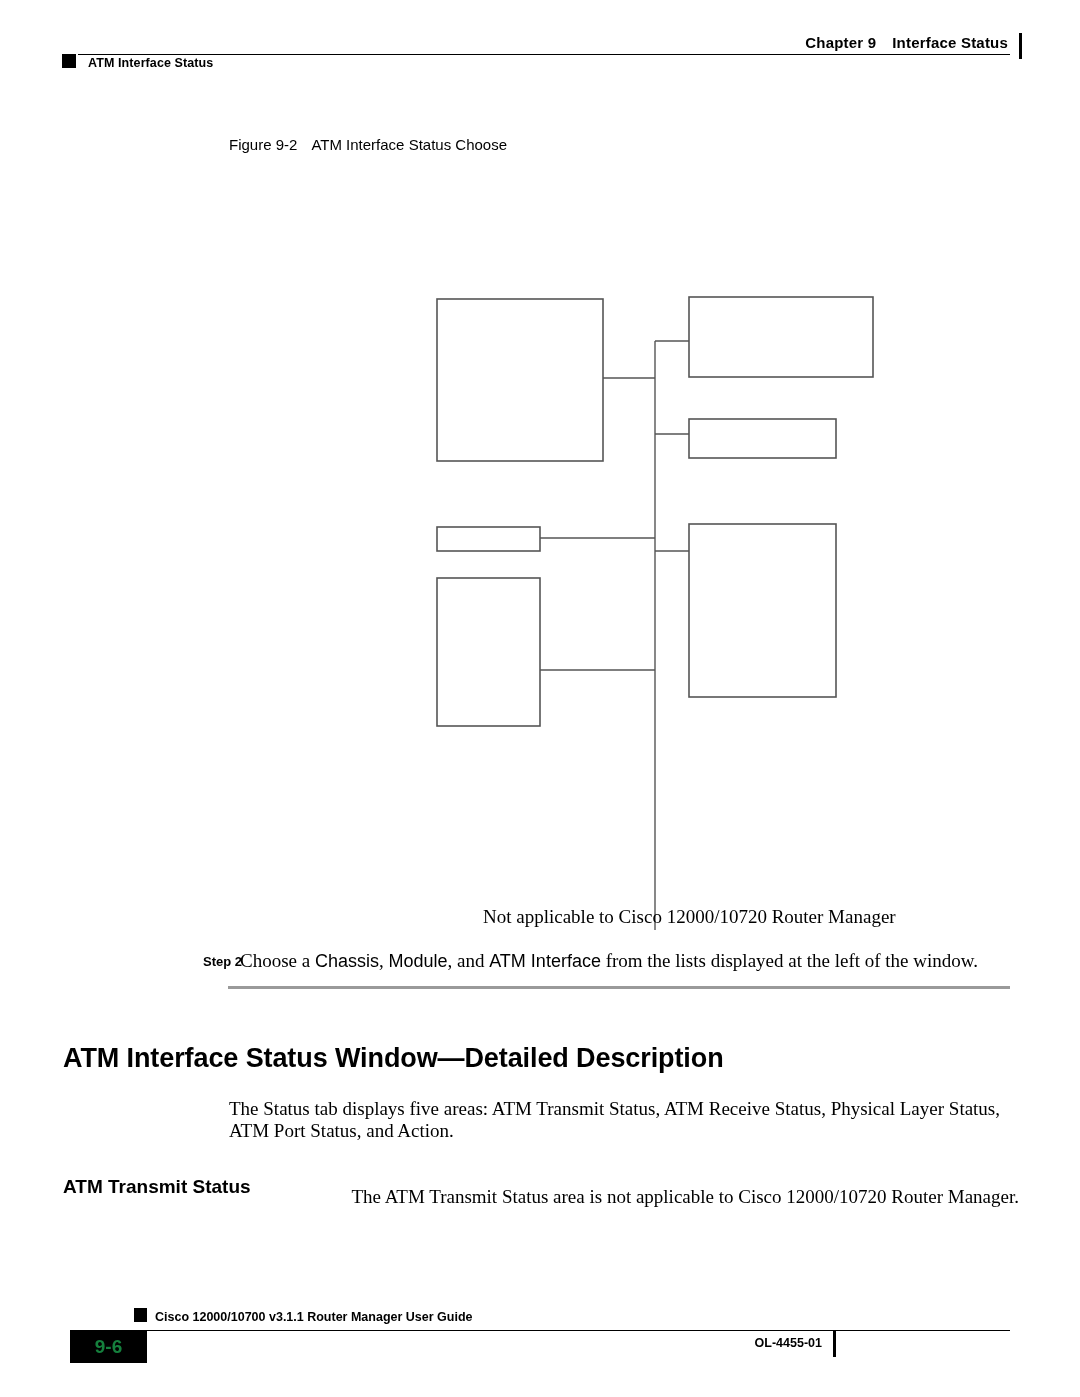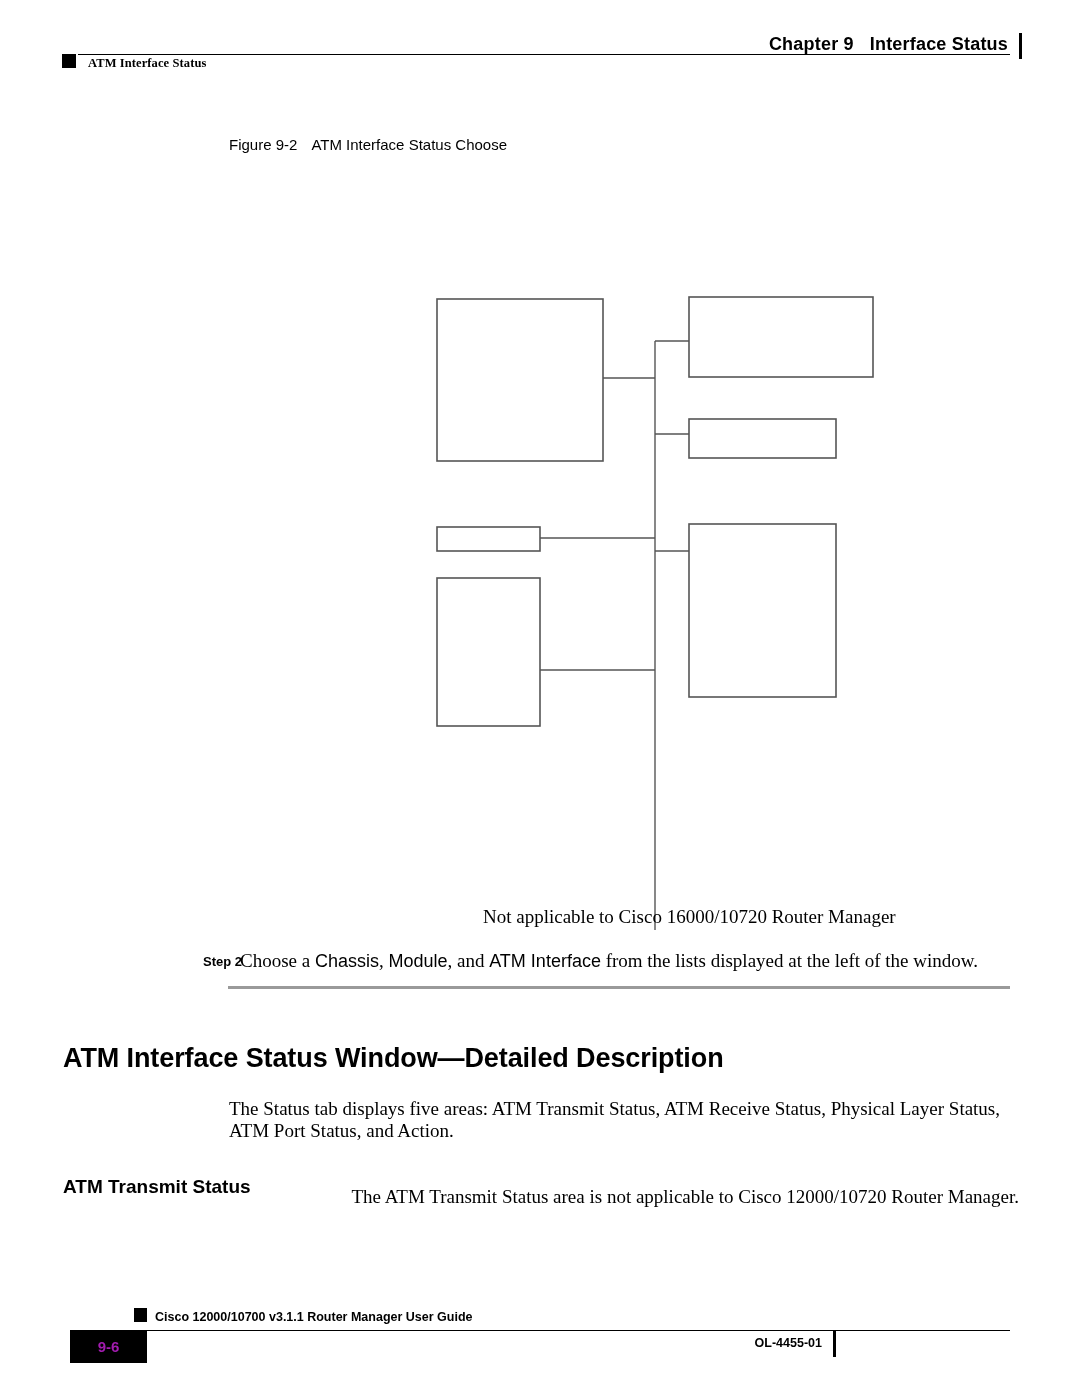--- a/index.html
+++ b/index.html
@@ -23,21 +23,21 @@
     top: 0;
     width: 1080px;
     height: 92px;
   }
   .header-chapter {
     position: absolute;
     right: 72px;
     top: 34px;
     font-family: "Liberation Sans", sans-serif;
     font-weight: bold;
-    font-size: 18px;
+    font-size: 15px;
     letter-spacing: 0.2px;
     white-space: nowrap;
   }
   .header-chapter .sep {
     display: inline-block;
     width: 16px;
   }
   .header-rule {
     position: absolute;
     left: 78px;
@@ -59,21 +59,21 @@
     left: 62px;
     top: 54px;
     width: 14px;
     height: 14px;
     background: #000;
   }
   .header-title {
     position: absolute;
     left: 88px;
     top: 56px;
-    font-family: Liberation Serif, serif;
+    font-family: Liberation Sans, sans-serif;
     font-weight: bold;
     font-size: 12.5px;
     letter-spacing: 0.1px;
   }
 
   
   .figure-caption {
     position: absolute;
     left: 229px;
     top: 136px;
@@ -213,24 +213,24 @@
     background: #000;
   }
   .footer-pagenum {
     position: absolute;
     left: 70px;
     top: 1330px;
     width: 77px;
     height: 33px;
     line-height: 33px;
     text-align: center;
-    color: #a21caf;
-    font-family: "Liberation Sans", sans-serif;
-    font-weight: bold;
-    font-size: 15px;
+    color: #15803d;
+    font-family: "Liberation Sans", sans-serif;
+    font-weight: bold;
+    font-size: 19px;
   }
   .footer-docid {
     position: absolute;
     right: 72px;
     top: 1336px;
     font-family: "Liberation Sans", sans-serif;
     font-weight: bold;
     font-size: 12.5px;
     white-space: nowrap;
   }
@@ -289,21 +289,21 @@
 
       <path d="M540 538 L655 538"></path>
 
       <path d="M655 551 L689 551"></path>
 
       <path d="M540 670 L655 670"></path>
     </g>
   </svg>
 </div>
 
-<div class="not-applicable">Not applicable to Cisco 16000/10720 Router Manager</div>
+<div class="not-applicable">Not applicable to Cisco 12000/10720 Router Manager</div>
 
 <div class="step-block">
   <div class="step-label">Step 2</div>
   <div class="step-text"><span>Choose a </span><span class="ui">Chassis</span><span>, </span><span class="ui">Module</span><span>, and </span><span class="ui">ATM Interface</span><span> from the lists displayed at the left of the window.</span></div>
 </div>
 <div class="step-rule"></div>
 
 <div class="h1-section">ATM Interface Status Window—Detailed Description</div>
 <div class="para para-status">The Status tab displays five areas: ATM Transmit Status, ATM Receive Status, Physical Layer Status, ATM Port Status, and Action.</div>
 <div class="h2-section">ATM Transmit Status</div>

